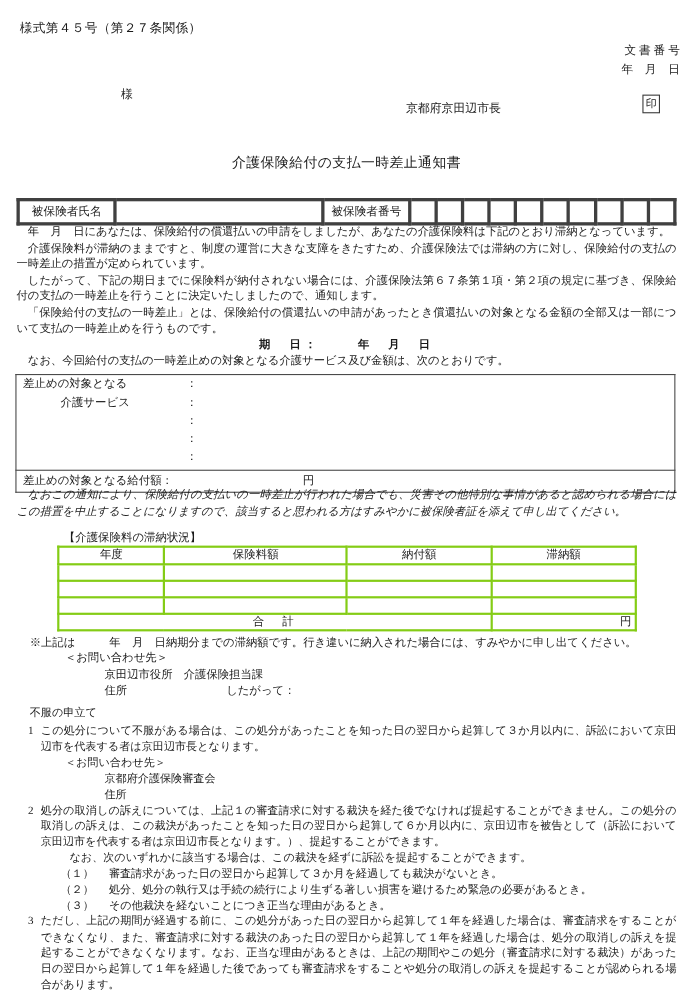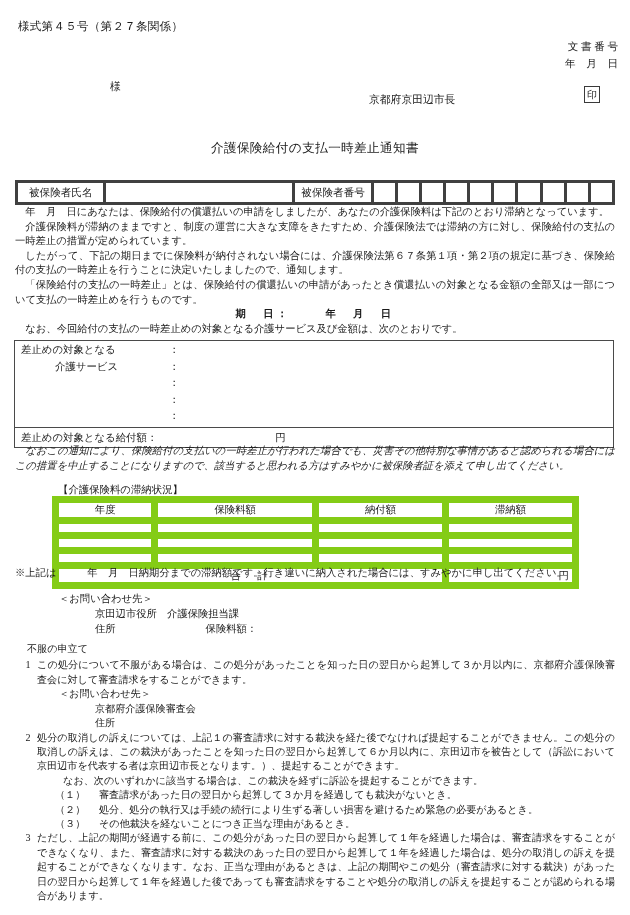--- a/index.html
+++ b/index.html
@@ -184,21 +184,21 @@
   }
   .arrears-table {
     position: absolute;
     left: 52px;
     top: 496px;
     width: 527px;
     border-collapse: collapse;
     font-size: 10.4px;
   }
   .arrears-table td {
-    border: 7px solid #84cc16;
+    border: 2px solid #84cc16;
     height: 15px;
     text-align: center;
     vertical-align: middle;
     padding: 0 3px;
   }
   .arrears-table td.total-label {
     text-align: center;
     letter-spacing: 3px;
   }
   .arrears-table td.total-yen {
@@ -206,21 +206,21 @@
   }
 
   .note-line {
     position: absolute;
     left: 15px;
     top: 566px;
     width: 600px;
     font-size: 10.3px;
     line-height: 1.42;
   }
-  .note-line p { margin: 0; text-indent: 0; }
+  .note-line p { margin: 12px; text-indent: 0; }
 
   
   .contact1 {
     position: absolute;
     left: 15px;
     top: 591px;
     font-size: 10.3px;
     line-height: 1.46;
   }
   .contact1 .l1 { padding-left: 44px; }
@@ -397,29 +397,29 @@
   </tbody>
     </table>
 
   <div class="note-line">
     <p>※上記は　　　年　月　日納期分までの滞納額です。行き違いに納入された場合には、すみやかに申し出てください。</p>
   </div>
 
   <div class="contact1">
     <div class="l1">＜お問い合わせ先＞</div>
     <div class="l2">京田辺市役所　介護保険担当課</div>
-    <div class="l3"><span>住所</span><span class="tel">保険料額：</span></div>
+    <div class="l3"><span>住所</span><span class="tel">したがって：</span></div>
   </div>
 
   <div class="appeal">
     <div class="hd">不服の申立て</div>
 
     <div class="item">
       <div class="num">1</div>
-      <div class="txt">この処分について不服がある場合は、この処分があったことを知った日の翌日から起算して３か月以内に、京都府介護保険審査会に対して審査請求をすることができます。</div>
+      <div class="txt">この処分について不服がある場合は、この処分があったことを知った日の翌日から起算して３か月以内に、訴訟において京田辺市を代表する者は京田辺市長となります。</div>
     </div>
 
     <div class="sub">＜お問い合わせ先＞</div>
     <div class="sub2">京都府介護保険審査会</div>
     <div class="sub2">住所</div>
 
     <div class="item">
       <div class="num">2</div>
       <div class="txt">処分の取消しの訴えについては、上記１の審査請求に対する裁決を経た後でなければ提起することができません。この処分の取消しの訴えは、この裁決があったことを知った日の翌日から起算して６か月以内に、京田辺市を被告として（訴訟において京田辺市を代表する者は京田辺市長となります。）、提起することができます。</div>
     </div>

